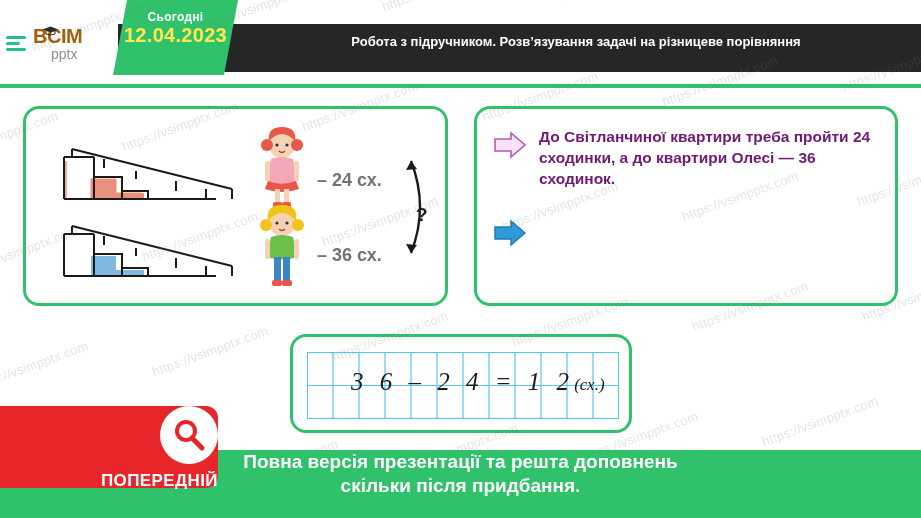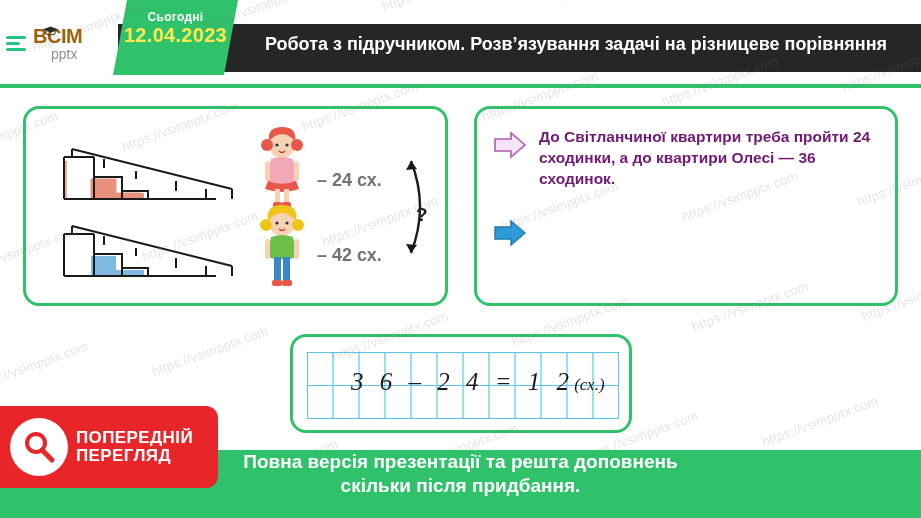--- a/index.html
+++ b/index.html
@@ -125,21 +125,21 @@
     margin-top: 0;
     letter-spacing: .3px;
   }
   .header-title {
     position: absolute;
     left: 246px;
     top: 34px;
     width: 660px;
     text-align: center;
     color: #ffffff;
-    font-size: 18px;
+    font-size: 13px;
     font-weight: bold;
     z-index: 13;
   }
   .header-underline {
     position: absolute;
     left: 0; top: 84px;
     width: 921px; height: 4px;
     background: #2fc26a;
   }
   
@@ -228,24 +228,25 @@
   }
   
   .preview-badge {
     position: absolute;
     left: 0; top: 406px;
     width: 218px; height: 82px;
     background: #e8262a;
     border-radius: 0 12px 12px 0;
     z-index: 70;
     display: flex;
-    align-items: center;
+    align-items: flex-end;
     gap: 8px;
     padding-left: 10px;
     box-sizing: border-box;
+    flex-direction: column;
   }
   .preview-circle {
     width: 58px; height: 58px;
     border-radius: 50%;
     background: #ffffff;
     display: flex;
     align-items: center;
     justify-content: center;
     flex: 0 0 auto;
   }
@@ -384,21 +385,21 @@
       <path d="M17 34 q11 -4 22 0 l4 20 q-15 5 -30 0 Z" fill="#6cc04a"></path>
       <rect x="20" y="54" width="7" height="24" fill="#3a86c8"></rect>
       <rect x="29" y="54" width="7" height="24" fill="#3a86c8"></rect>
       <rect x="18" y="77" width="10" height="6" rx="2" fill="#e8574a"></rect>
       <rect x="28" y="77" width="10" height="6" rx="2" fill="#e8574a"></rect>
       <rect x="11" y="36" width="5" height="20" rx="2.5" fill="#f6d2b4"></rect>
       <rect x="40" y="36" width="5" height="20" rx="2.5" fill="#f6d2b4"></rect>
     </svg>
 
     <div class="step-label" id="label-24">– 24 сх.</div>
-    <div class="step-label" id="label-36">– 42 сх.</div>
+    <div class="step-label" id="label-36">– 36 сх.</div>
 
     <svg style="position:absolute; left:371px; top:36px;" width="44" height="126" viewBox="0 0 44 126">
       <path d="M14 16 q18 46 0 92" fill="none" stroke="#1a1a1a" stroke-width="2.4"></path>
       <path d="M14 16 l-5 9 l11 -1 Z" fill="#1a1a1a"></path>
       <path d="M14 108 l-5 -9 l11 1 Z" fill="#1a1a1a"></path>
     </svg>
     <div class="qmark">?</div>
   </div>
 
   <div class="panel" id="panel-right">
@@ -476,21 +477,20 @@
 
   <div class="preview-badge">
     <div class="preview-circle">
       <svg width="36" height="36" viewBox="0 0 36 36">
         <circle cx="15" cy="14" r="9" fill="none" stroke="#e8262a" stroke-width="4"></circle>
         <line x1="21" y1="21" x2="31" y2="31" stroke="#e8262a" stroke-width="5" stroke-linecap="round"></line>
       </svg>
     </div>
     <div class="preview-text">
       <div>ПОПЕРЕДНІЙ</div>
-      <div>ПЕРЕГЛЯД</div>
     </div>
   </div>
 
   <div class="bottom-banner">
     <div>Повна версія презентації та решта доповнень</div>
     <div>скільки після придбання.</div>
   </div>
 
 </div>
 

